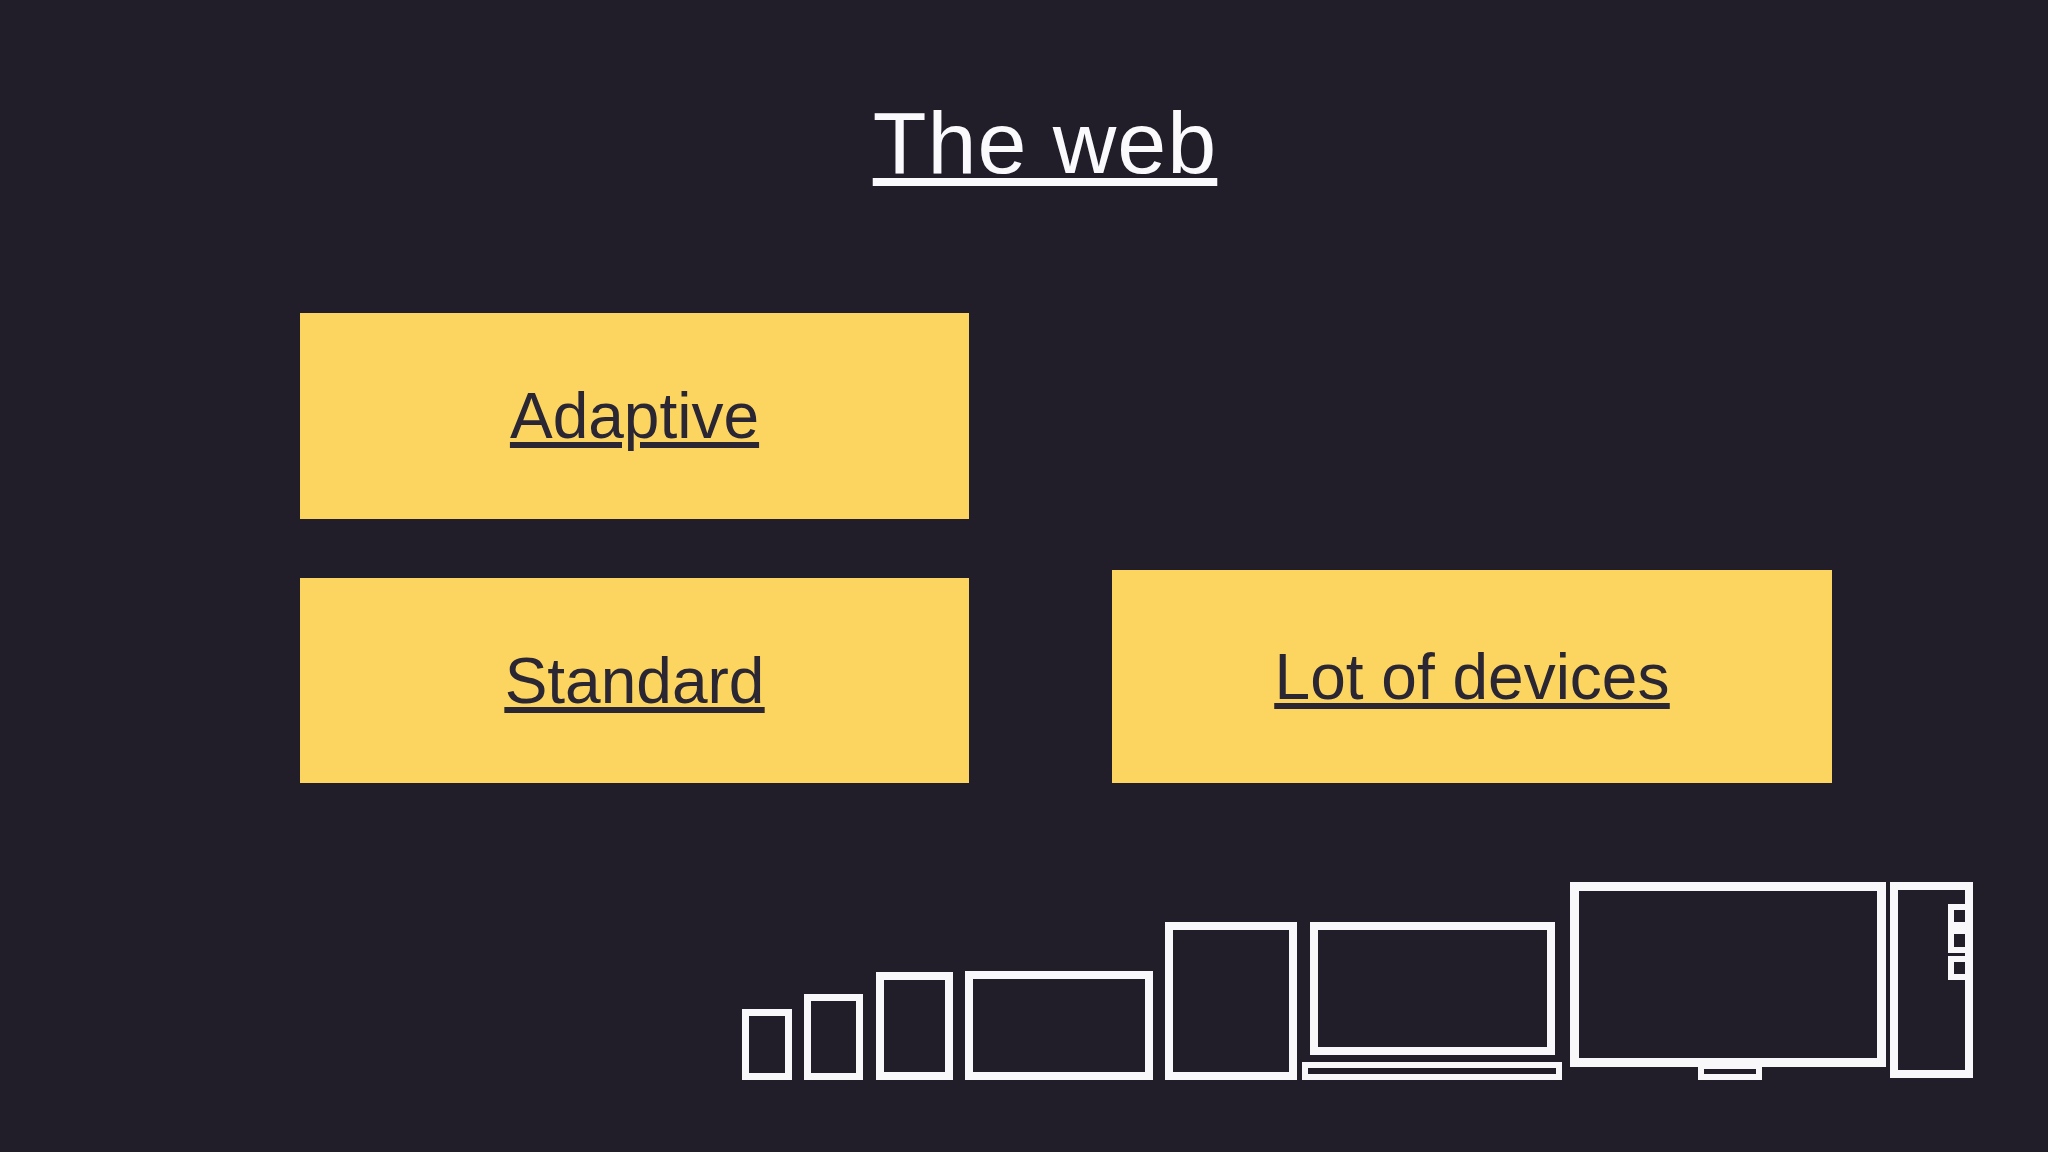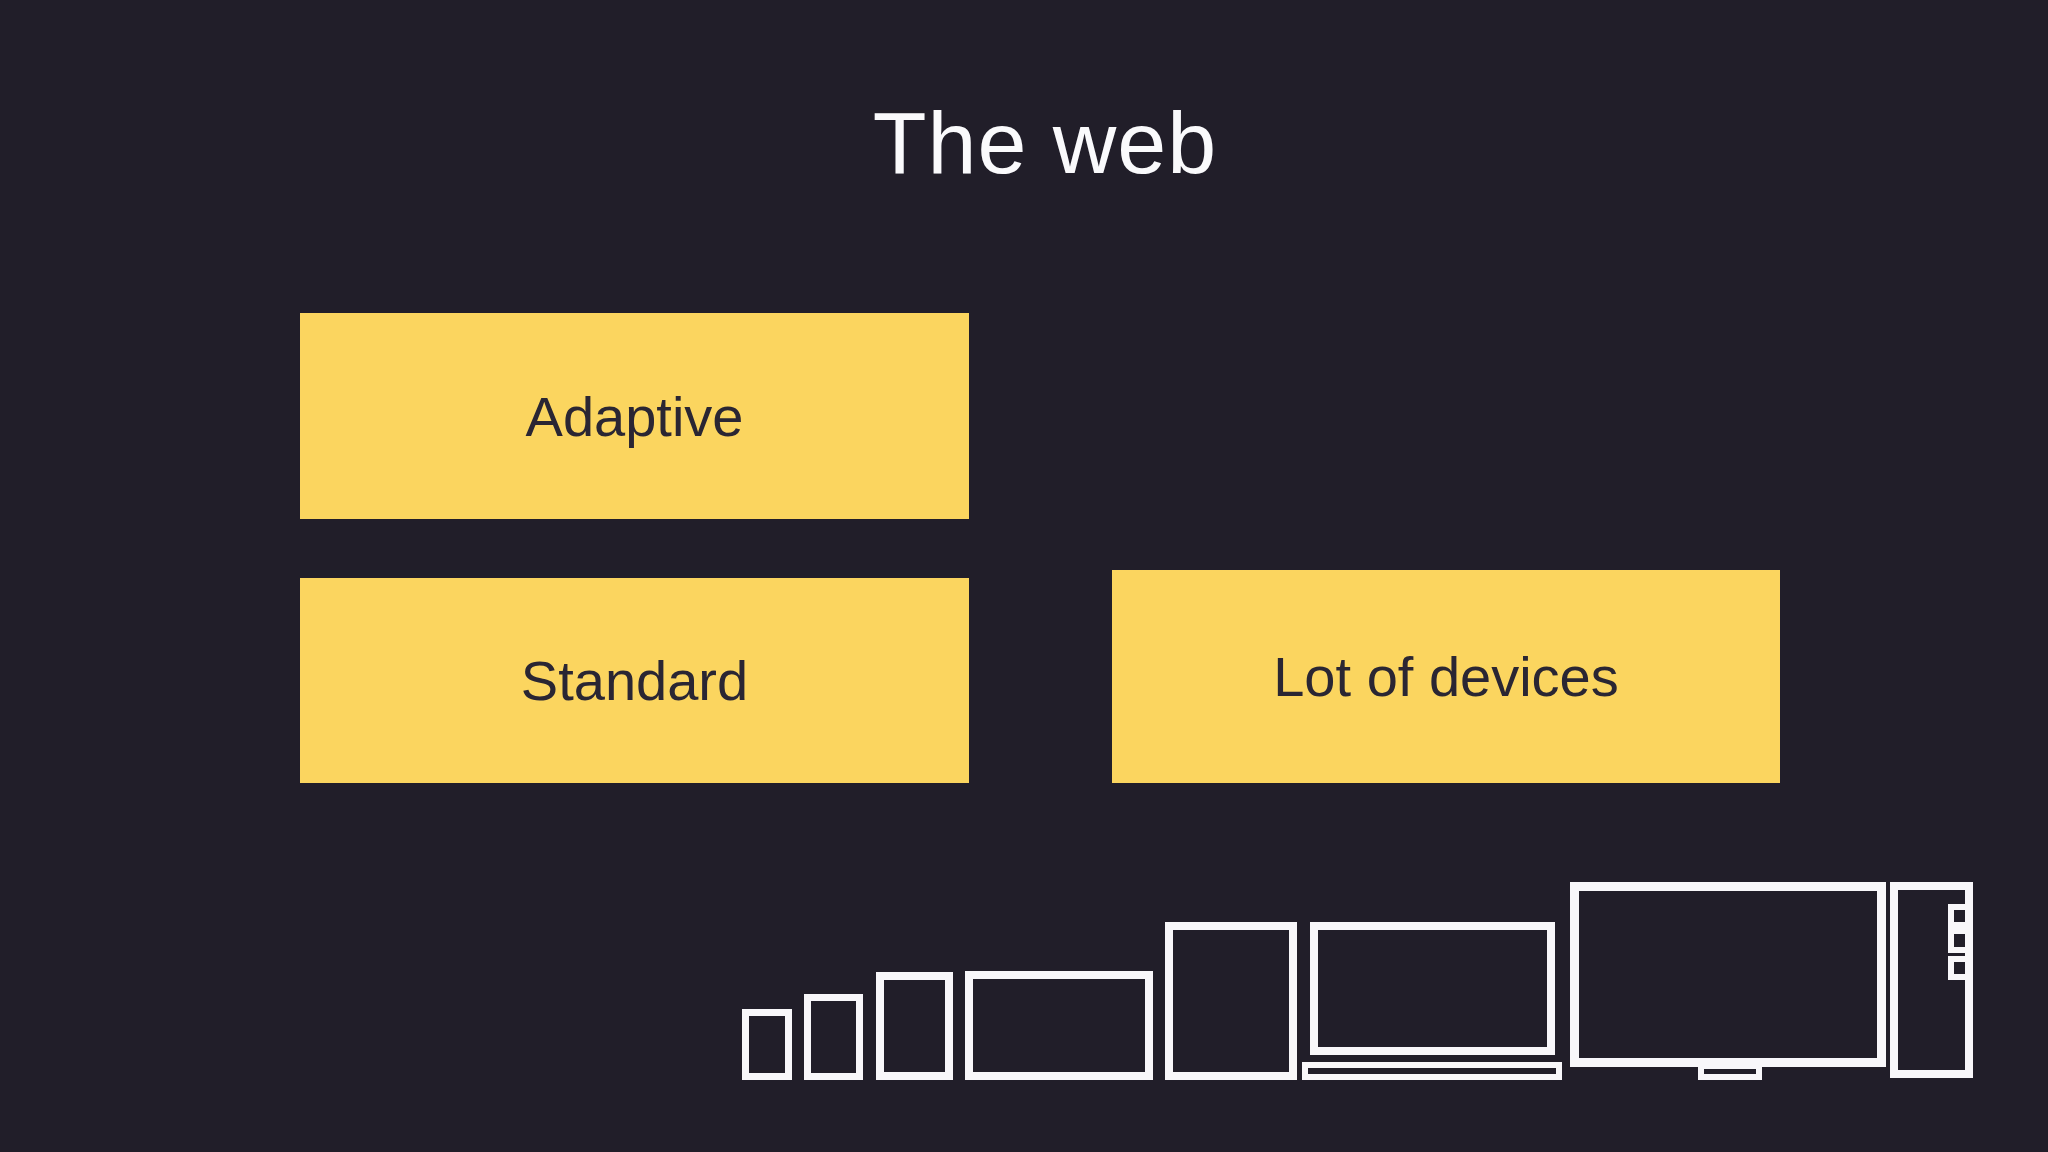--- a/index.html
+++ b/index.html
@@ -2,21 +2,21 @@
 <html style="--bg: #211E29; --accent: #FBD55F; --box-text: #2A2633; --title-color: #FAFAFC; --outline: #F8F7FA;"><head>
 <meta charset="utf-8">
 <style>
   :root {
     --bg: #211E29;
     --accent: #FBD55F;
     --box-text: #2A2633;
     --title-color: #FAFAFC;
     --outline: #F8F7FA;
   }
-  * { margin: 0; padding: 0; box-sizing: border-box; }
+  * { margin: 0; padding: 0; box-sizing: border-box; text-decoration: underline; }
   html, body { width: 2048px; height: 1152px; overflow: hidden; }
   body {
     background: var(--bg);
     font-family: "Liberation Sans", "DejaVu Sans", sans-serif;
   }
   .slide {
     position: relative;
     width: 2048px;
     height: 1152px;
     background: var(--bg);
@@ -33,30 +33,30 @@
     color: var(--title-color);
   }
   .box {
     position: absolute;
     background: var(--accent);
     display: flex;
     align-items: center;
     justify-content: center;
   }
   .box span {
-    font-size: 56px;
+    font-size: 64px;
     font-weight: 300;
     letter-spacing: 0px;
     color: var(--box-text);
     white-space: nowrap;
   }
   .box-adaptive        { left: 300px;  top: 313px; width: 669px; height: 206px; }
   .box-cross-platform  { left: 1112px; top: 323px; width: 668px; height: 200px; }
   .box-standard        { left: 300px;  top: 578px; width: 669px; height: 205px; }
-  .box-lot-of-devices  { left: 1112px; top: 570px; width: 668px; height: 213px; }
+  .box-lot-of-devices  { left: 1112px; top: 570px; width: 720px; height: 213px; }
 
   
   .dev { position: absolute; border-style: solid; border-color: var(--outline); background: transparent; }
 
   .phone-xs        { left: 742px;  top: 1009px; width: 50px;  height: 71px;  border-width: 7px; }
   .phone-s         { left: 804px;  top: 994px;  width: 59px;  height: 86px;  border-width: 7px; }
   .phone-m         { left: 876px;  top: 972px;  width: 77px;  height: 108px; border-width: 8px; }
   .tablet-land     { left: 965px;  top: 971px;  width: 188px; height: 109px; border-width: 8px; }
   .tablet-port     { left: 1165px; top: 922px;  width: 132px; height: 158px; border-width: 8px; }
   .laptop-screen   { left: 1310px; top: 922px;  width: 245px; height: 133px; border-width: 8px; }

